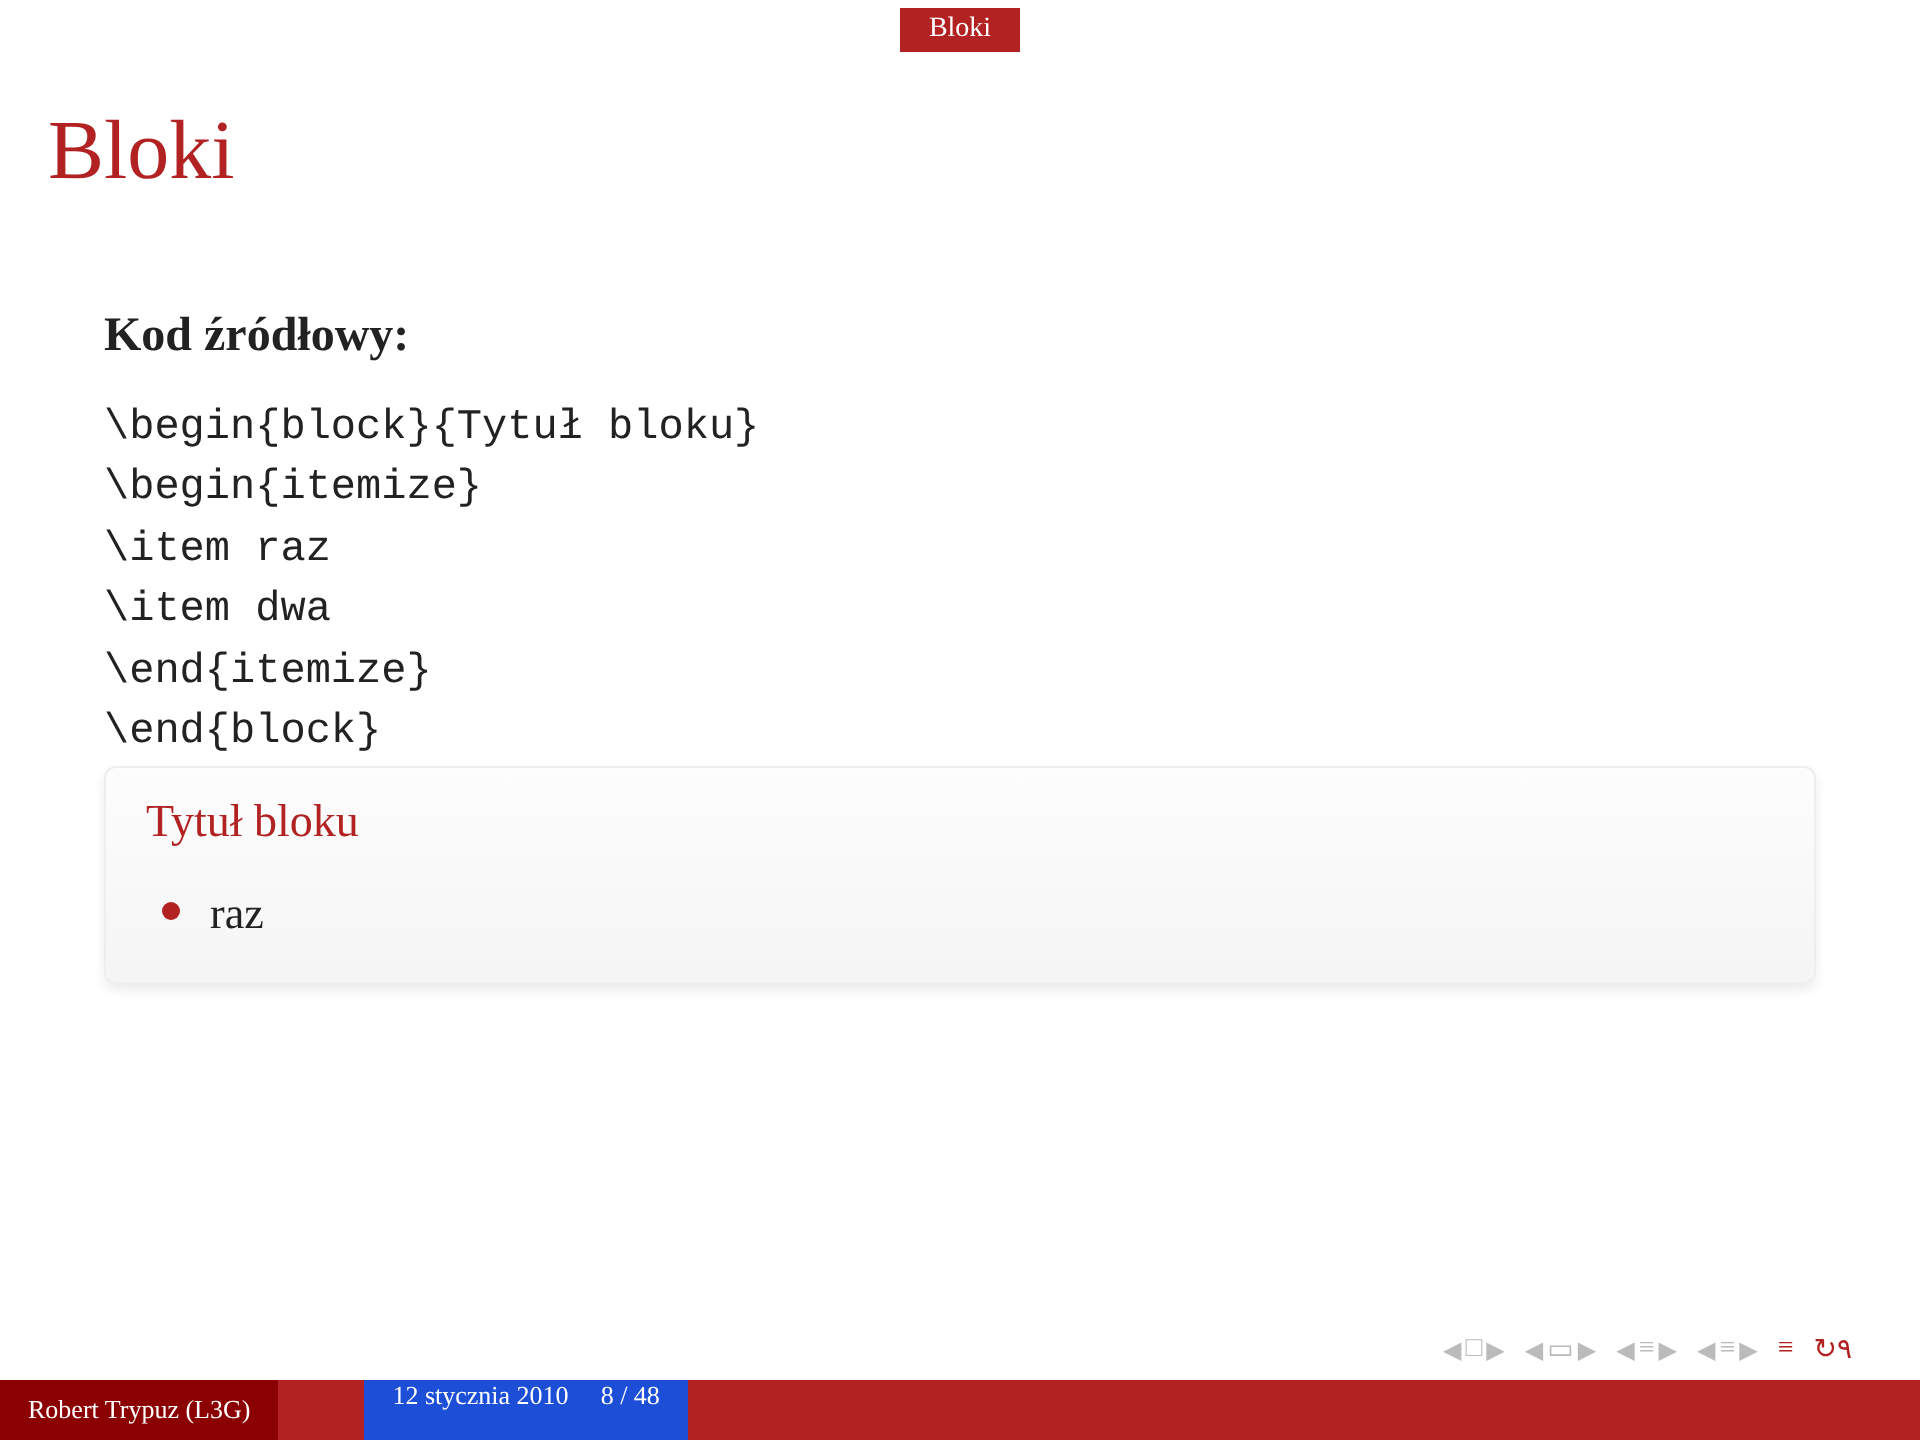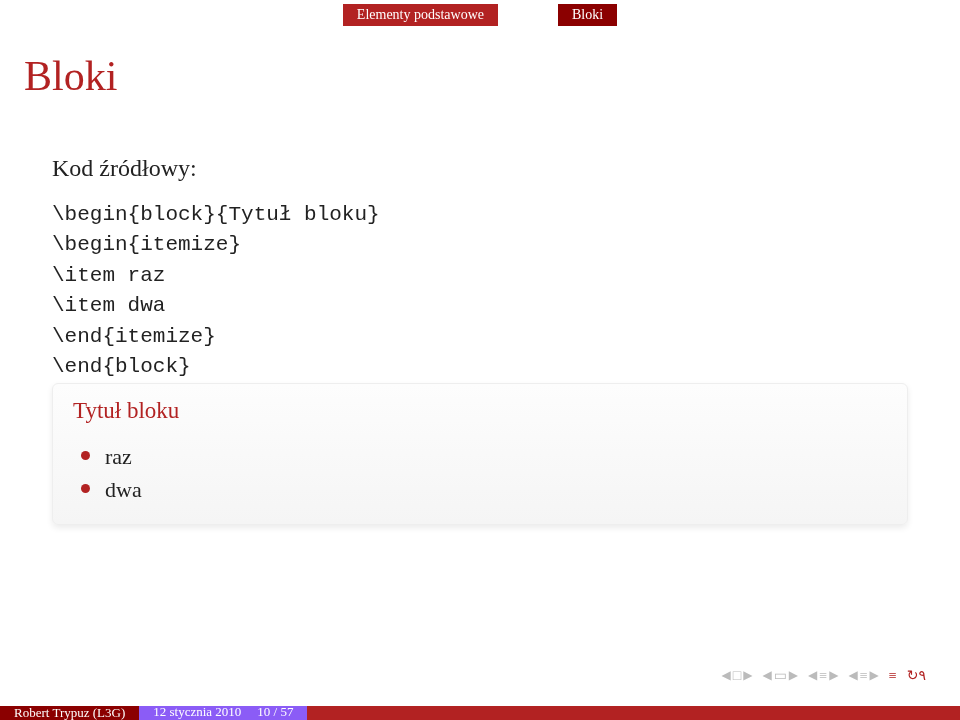--- a/index.html
+++ b/index.html
@@ -4,62 +4,60 @@
 <style>
   * { margin: 0; padding: 0; box-sizing: border-box; }
   html, body { width: 960px; height: 720px; font-family: Georgia, 'Times New Roman', serif; background: #fff; }
   .slide { width: 960px; height: 720px; position: relative; background: #fff; }
   .topnav { position: absolute; top: 0; left: 0; right: 0; height: 30px; display: flex; justify-content: center; align-items: center; gap: 60px; }
   .topnav .nav-item { color: #fff; background: #b22222; padding: 3px 14px; font-size: 14px; border-radius: 0; }
   .topnav .nav-item:first-child { background: #b22222; }
   .topnav .nav-item:nth-child(2) { background: #8b0000; }
   .title { position: absolute; top: 52px; left: 24px; font-size: 42px; color: #b22222; font-weight: normal; }
   .content { position: absolute; top: 155px; left: 52px; right: 52px; }
-  .heading { font-size: 24px; color: #222; margin-bottom: 18px; }
+  .heading { font-size: 24px; color: #222; margin-bottom: 18px; font-weight: bold; }
   .code { font-family: 'Courier New', monospace; font-size: 21px; color: #222; line-height: 1.45; white-space: pre; }
   .block-box { background: linear-gradient(to bottom, #fdfdfd, #f5f5f5); border: 1px solid #eee; border-radius: 6px; box-shadow: 0 3px 6px rgba(0,0,0,0.08); padding: 14px 20px 18px 20px; }
   .block-title { color: #b22222; font-size: 23px; margin-bottom: 10px; }
   .block-items { list-style: none; padding-left: 28px; margin-top: 16px; }
   .block-items li { font-size: 22px; color: #222; position: relative; padding-left: 4px; line-height: 1.5; }
   .block-items li::before { content: ''; position: absolute; left: -20px; top: 11px; width: 9px; height: 9px; background: #b22222; border-radius: 50%; }
   .navicons { position: absolute; bottom: 36px; right: 34px; display: flex; gap: 10px; align-items: center; font-size: 16px; color: #ccc; }
   .navicons .ic { display: inline-flex; align-items: center; gap: 2px; }
   .navicons .tri { font-size: 12px; color: #bbb; }
   .navicons .glyph { font-size: 14px; color: #bbb; }
   .navicons .accent { color: #b22222; }
-  .footer { position: absolute; bottom: 0; left: 0; right: 0; height: 14px; background: #b22222; display: flex; align-items: center; color: #fff; font-size: 13px; }
+  .footer { position: absolute; bottom: 0; left: 0; right: 0; height: 30px; background: #b22222; display: flex; align-items: center; color: #fff; font-size: 13px; gap: 43px; }
   .footer .left { flex: 0 0 auto; padding: 0 14px; background: #8b0000; height: 100%; display: flex; align-items: center; }
   .footer .center { flex: 1 1 auto; text-align: center; }
-  .footer .right { flex: 0 0 auto; padding: 0 14px; background: #8b5cf6; height: 100%; display: flex; align-items: flex-end; gap: 16px; }
+  .footer .right { flex: 0 0 auto; padding: 0 14px; background: #1d4ed8; height: 100%; display: flex; align-items: flex-start; gap: 16px; }
 </style>
 </head>
 <body>
 
 <div class="slide">
 
   <div class="topnav">
-    <span class="nav-item">Elementy podstawowe</span>
     <span class="nav-item">Bloki</span>
   </div>
 
   <div class="title">Bloki</div>
 
   <div class="content">
     <div class="heading">Kod źródłowy:</div>
     <div class="code">\begin{block}{Tytuł bloku}
 \begin{itemize}
 \item raz
 \item dwa
 \end{itemize}
 \end{block}</div>
     <div class="block-box">
       <div class="block-title">Tytuł bloku</div>
       <ul class="block-items">
         <li>raz</li>
-        <li>dwa</li>
       </ul>
     </div>
   </div>
 
   <div class="navicons">
     <span class="ic">
         <span class="tri">◀</span>
         <span class="glyph">□</span>
         <span class="tri">▶</span>
       </span>
@@ -79,17 +77,17 @@
         <span class="tri">▶</span>
       </span>
     <span class="glyph accent">≡</span>
     <span class="glyph accent">↻۹</span>
   </div>
 
   <div class="footer">
     <div class="left">Robert Trypuz (L3G)</div>
     <div class="right">
       <span>12 stycznia 2010</span>
-      <span>10 / 57</span>
+      <span>8 / 48</span>
     </div>
   </div>
 
 </div>
 
 </body></html>

